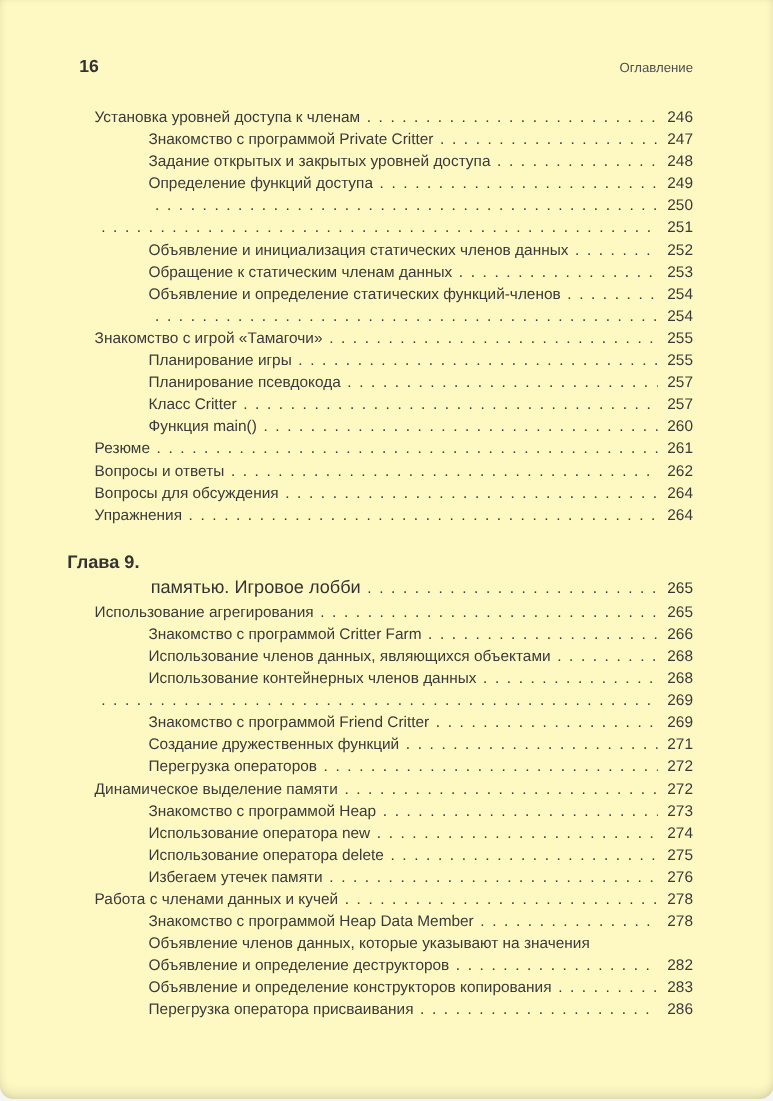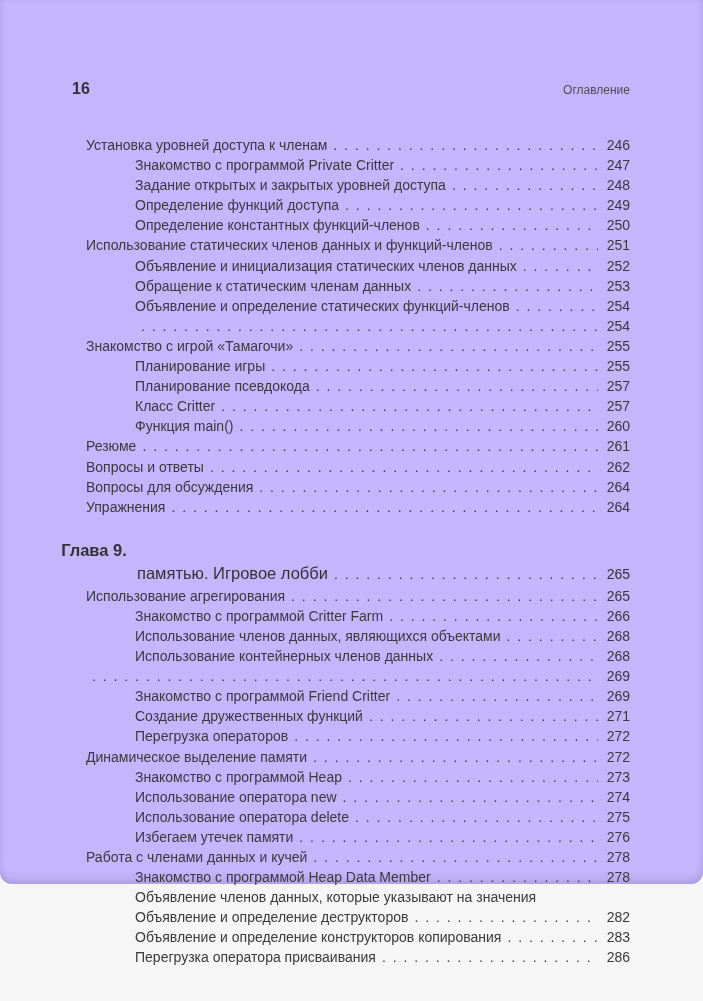--- a/index.html
+++ b/index.html
@@ -6,23 +6,23 @@
   html, body { width: 703px; height: 1001px; }
   body {
     background: #f6f6f6;
     font-family: "Liberation Sans", "DejaVu Sans", sans-serif;
     color: #3a3a3a;
     overflow: hidden;
   }
   .page {
     position: relative;
     width: 703px;
-    height: 884px;
-    background: #c4b5fd;
-    padding: 80px 73px 0 51px;
+    height: 999px;
+    background: #fef9c3;
+    padding: 52px 73px 0 51px;
     border-radius: 0 0 12px 12px;
     box-shadow:
       inset 0 -8px 14px -8px rgba(0,0,0,0.22),
       inset -5px 0 10px -8px rgba(0,0,0,0.15),
       inset 5px 0 10px -8px rgba(0,0,0,0.12),
       inset 0 6px 10px -9px rgba(0,0,0,0.10);
   }
   .page-header {
     display: flex;
     justify-content: space-between;
@@ -32,21 +32,21 @@
   .page-number {
     font-size: 16px;
     font-weight: bold;
     color: #333333;
   }
   .header-title {
     font-size: 12px;
     color: #4f4f4f;
   }
   .toc {
-    margin-top: 37px;
+    margin-top: 26px;
     font-size: 14px;
   }
   .toc-row {
     display: flex;
     align-items: baseline;
     line-height: 20.1px;
     height: 20.1px;
     white-space: nowrap;
   }
   .toc-row.l1 { padding-left: 35px; }
@@ -126,27 +126,25 @@
     <span class="toc-page">248</span>
   </div>
 
   <div class="toc-row l2">
     <span class="toc-label">Определение функций доступа</span>
     <span class="toc-dots"></span>
     <span class="toc-page">249</span>
   </div>
 
   <div class="toc-row l2">
-    <span class="toc-label">Определение константных функций-членов</span>
     <span class="toc-dots"></span>
     <span class="toc-page">250</span>
   </div>
 
   <div class="toc-row l1">
-    <span class="toc-label">Использование статических членов данных и функций-членов</span>
     <span class="toc-dots"></span>
     <span class="toc-page">251</span>
   </div>
 
   <div class="toc-row l2">
     <span class="toc-label">Объявление и инициализация статических членов данных</span>
     <span class="toc-dots"></span>
     <span class="toc-page">252</span>
   </div>
 

